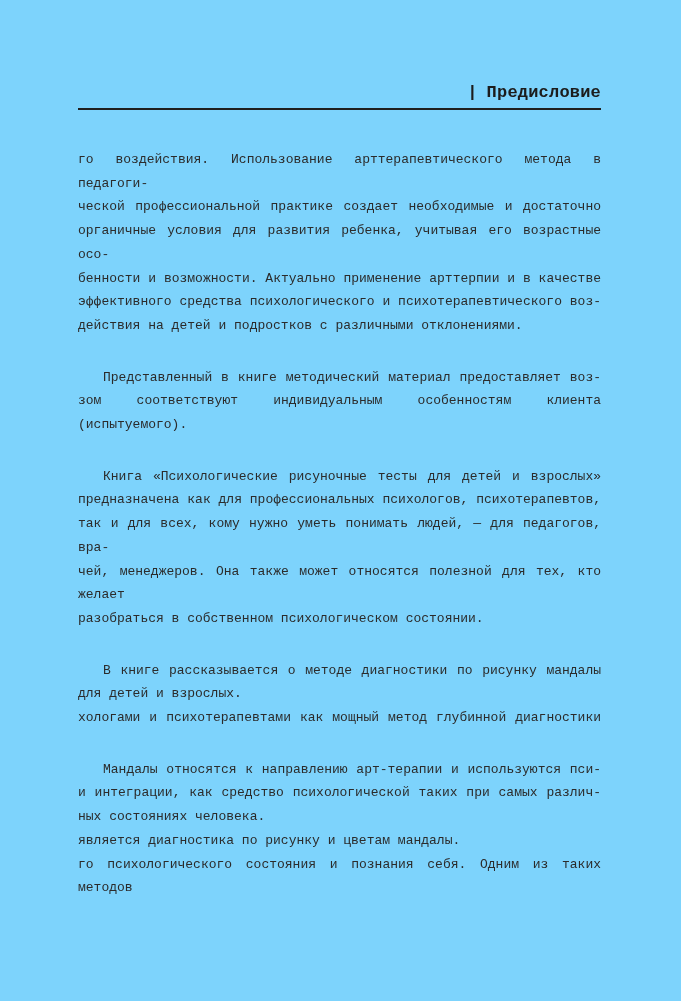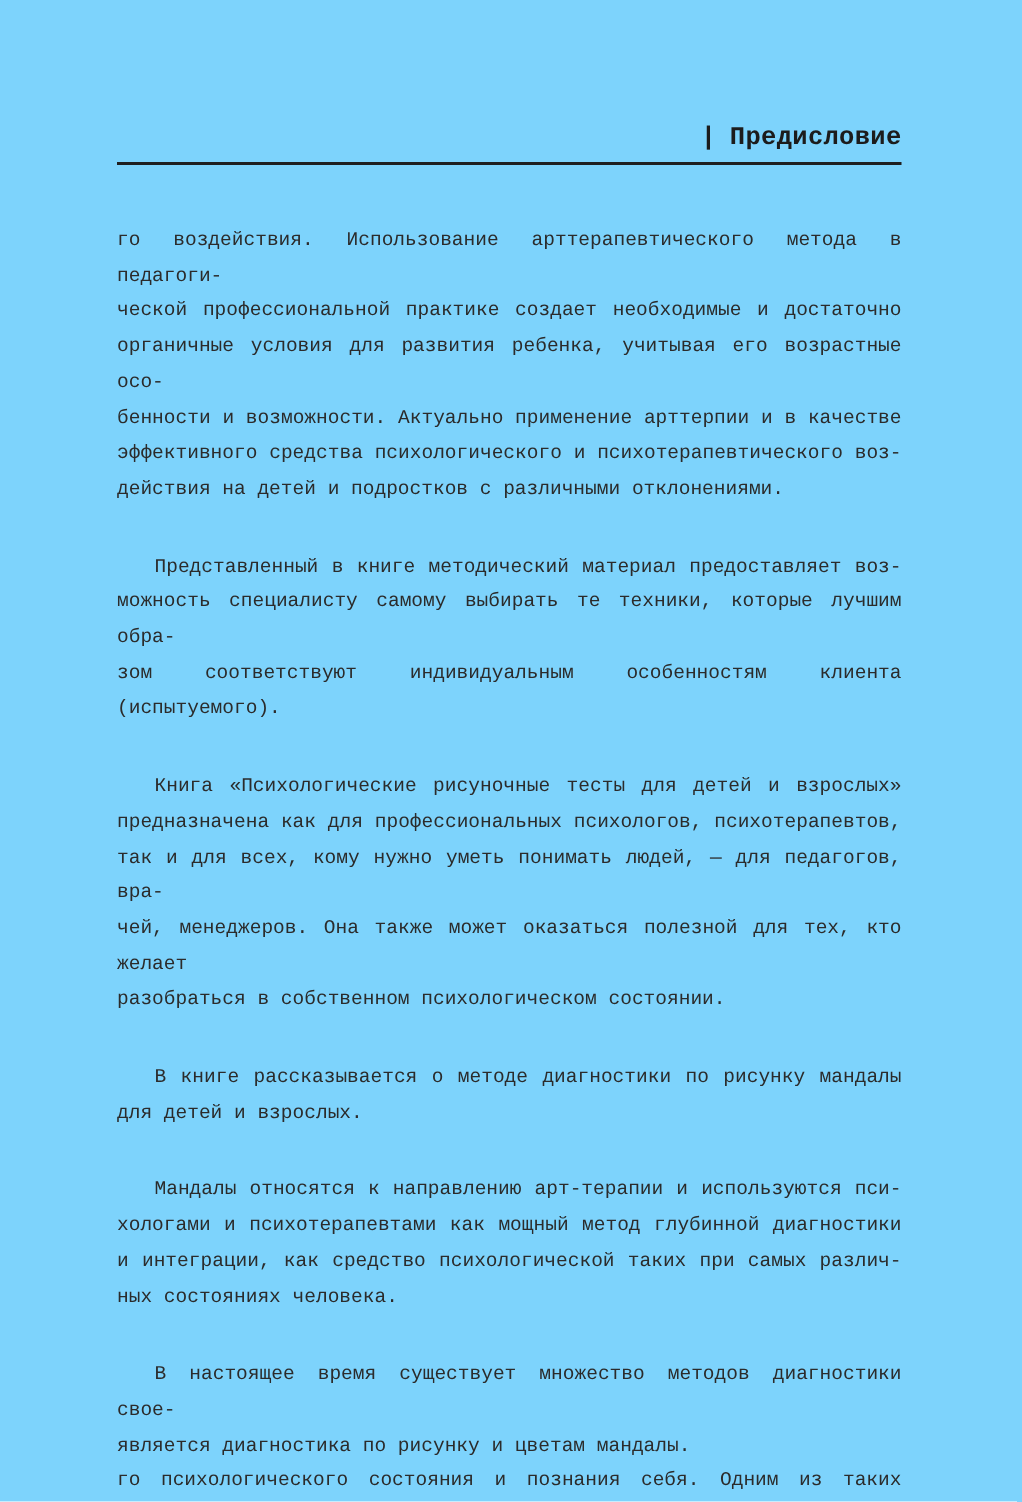--- a/index.html
+++ b/index.html
@@ -71,40 +71,38 @@
       <div class="paragraph">
         <div class="line">го воздействия. Использование арттерапевтического метода в педагоги-</div>
         <div class="line">ческой профессиональной практике создает необходимые и достаточно</div>
         <div class="line">органичные условия для развития ребенка, учитывая его возрастные осо-</div>
         <div class="line">бенности и возможности. Актуально применение арттерпии и в качестве</div>
         <div class="line">эффективного средства психологического и психотерапевтического воз-</div>
         <div class="line para-end">действия на детей и подростков с различными отклонениями.</div>
       </div>
       <div class="paragraph">
         <div class="line indent">Представленный в книге методический материал предоставляет воз-</div>
-        <div class="line">можность специалисту самому выбирать те техники, которые лучшим обра-</div>
         <div class="line para-end">зом соответствуют индивидуальным особенностям клиента (испытуемого).</div>
       </div>
       <div class="paragraph">
         <div class="line indent">Книга «Психологические рисуночные тесты для детей и взрослых»</div>
         <div class="line">предназначена как для профессиональных психологов, психотерапевтов,</div>
         <div class="line">так и для всех, кому нужно уметь понимать людей, — для педагогов, вра-</div>
-        <div class="line">чей, менеджеров. Она также может оказаться полезной для тех, кто желает</div>
+        <div class="line">чей, менеджеров. Она также может относятся полезной для тех, кто желает</div>
         <div class="line para-end">разобраться в собственном психологическом состоянии.</div>
       </div>
       <div class="paragraph">
         <div class="line indent">В книге рассказывается о методе диагностики по рисунку мандалы</div>
         <div class="line para-end">для детей и взрослых.</div>
       </div>
       <div class="paragraph">
+        <div class="line">хологами и психотерапевтами как мощный метод глубинной диагностики</div>
         <div class="line indent">Мандалы относятся к направлению арт-терапии и используются пси-</div>
-        <div class="line">хологами и психотерапевтами как мощный метод глубинной диагностики</div>
         <div class="line">и интеграции, как средство психологической таких при самых различ-</div>
         <div class="line para-end">ных состояниях человека.</div>
       </div>
       <div class="paragraph">
-        <div class="line indent">В настоящее время существует множество методов диагностики свое-</div>
         <div class="line para-end">является диагностика по рисунку и цветам мандалы.</div>
         <div class="line">го психологического состояния и познания себя. Одним из таких методов</div>
       </div>
     </div>
 
 </div>
 
 </body></html>

